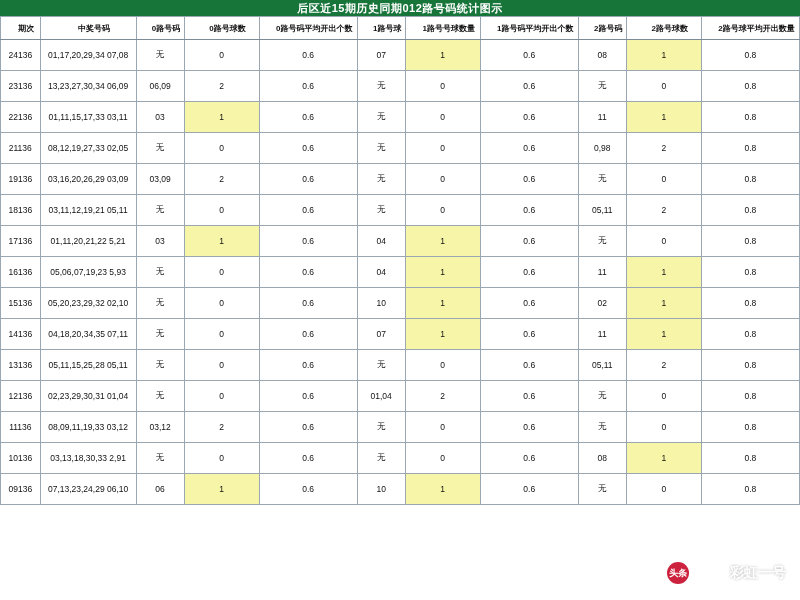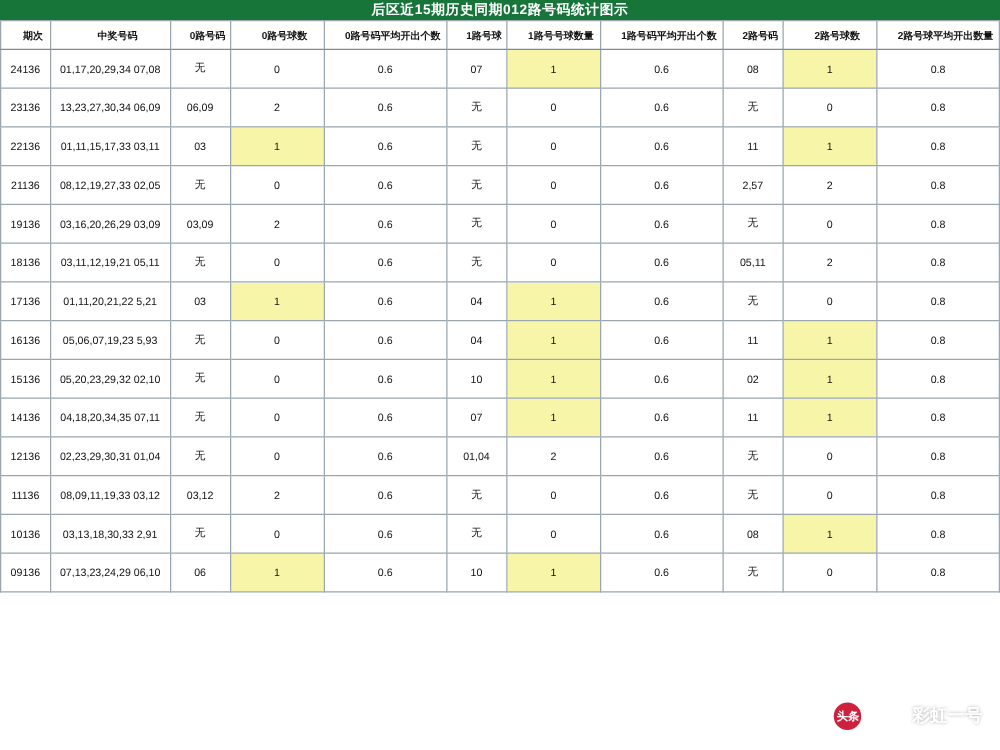--- a/index.html
+++ b/index.html
@@ -173,21 +173,21 @@
         </tr>
         <tr>
           <td>21136</td>
           <td class="left">08,12,19,27,33 02,05</td>
           <td>无</td>
           <td>0</td>
           <td>0.6</td>
           <td>无</td>
           <td>0</td>
           <td>0.6</td>
-          <td>2,57</td>
+          <td>0,98</td>
           <td>2</td>
           <td>0.8</td>
         </tr>
         <tr>
           <td>19136</td>
           <td class="left">03,16,20,26,29 03,09</td>
           <td>03,09</td>
           <td>2</td>
           <td>0.6</td>
           <td>无</td>
@@ -253,20 +253,33 @@
           <td>14136</td>
           <td class="left">04,18,20,34,35 07,11</td>
           <td>无</td>
           <td>0</td>
           <td>0.6</td>
           <td>07</td>
           <td class="hl">1</td>
           <td>0.6</td>
           <td>11</td>
           <td class="hl">1</td>
+          <td>0.8</td>
+        </tr>
+        <tr>
+          <td>13136</td>
+          <td class="left">05,11,15,25,28 05,11</td>
+          <td>无</td>
+          <td>0</td>
+          <td>0.6</td>
+          <td>无</td>
+          <td>0</td>
+          <td>0.6</td>
+          <td>05,11</td>
+          <td>2</td>
           <td>0.8</td>
         </tr>
         <tr>
           <td>12136</td>
           <td class="left">02,23,29,30,31 01,04</td>
           <td>无</td>
           <td>0</td>
           <td>0.6</td>
           <td>01,04</td>
           <td>2</td>

